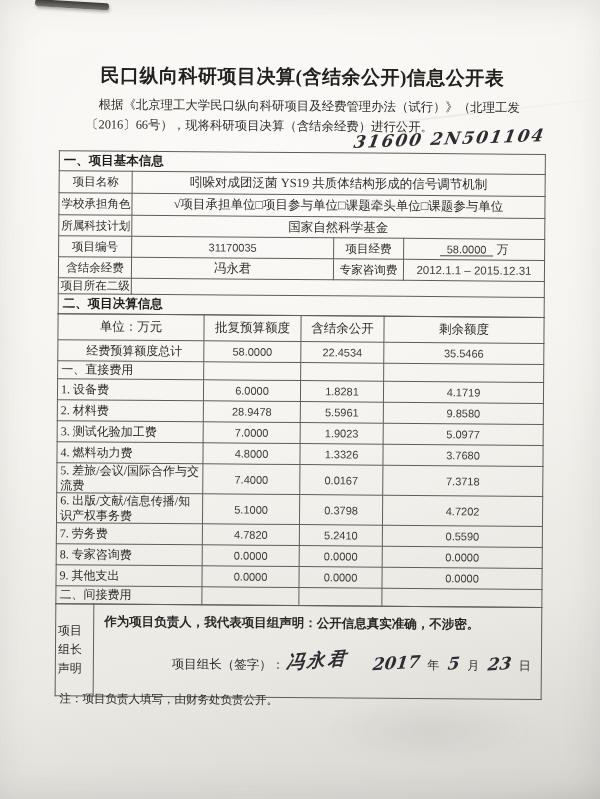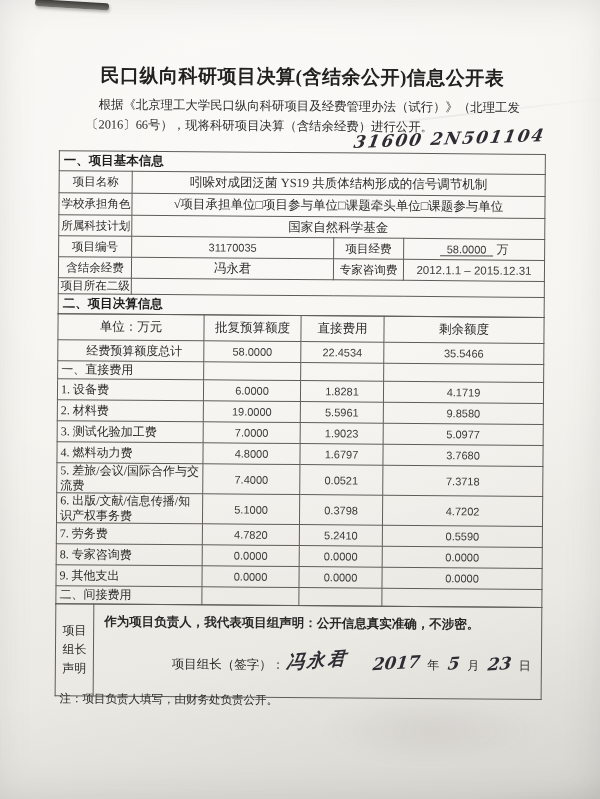--- a/index.html
+++ b/index.html
@@ -58,21 +58,21 @@
   .val{font-size:12.5px;text-align:center;}
   .num{font-family:"Liberation Sans", sans-serif;font-size:11px;text-align:center;color:#3d3c3a;}
   .hdr{font-size:12.5px;text-align:center;}
   .rowlbl{font-size:12px;text-align:left;padding-left:3px;line-height:14.5px;}
   .cathdr{font-size:12px;text-align:left;padding-left:3px;}
   .uline{border-bottom:1px solid #4a4946;padding:0 7px;}
   tr.rA{height:20px;} tr.rB{height:22px;} tr.rC{height:21px;} tr.rShort{height:16px;}
   tr.rHdr{height:26px;} tr.rCat{height:15px;}
   #items-body tr{height:21px;}
   .decl-cell{position:relative;padding:0;}
-  .decl-side{font-size:12px;text-align:center;line-height:19px;}
+  .decl-side{font-size:12px;line-height:19px;}
   .decl-statement{
     position:absolute;top:9px;left:10px;width:430px;
     font-size:12.5px;font-weight:bold;color:#282726;
   }
   .decl-sign-label{position:absolute;top:51px;left:78px;font-size:12.5px;font-family:Liberation Serif, serif;}
   .decl-signature{
     position:absolute;top:42px;left:192px;font-size:18px;letter-spacing:3px;
     transform:rotate(-5deg) skewX(-8deg);font-weight:600;
   }
   .decl-date{position:absolute;top:46px;right:10px;display:flex;align-items:baseline;}
@@ -143,21 +143,21 @@
         <colgroup>
             <col style="width:146px">
             <col style="width:97px">
             <col style="width:83px">
             <col style="width:160px">
           </colgroup>
         <tbody>
           <tr class="rHdr">
             <td class="hdr">单位：万元</td>
             <td class="hdr">批复预算额度</td>
-            <td class="hdr">直接费用</td>
+            <td class="hdr">含结余公开</td>
             <td class="hdr">剩余额度</td>
           </tr>
           <tr class="rC">
             <td class="rowlbl" style="padding-left:28px">经费预算额度总计</td>
             <td class="num">58.0000</td>
             <td class="num">22.4534</td>
             <td class="num">35.5466</td>
           </tr>
           <tr class="rCat">
             <td class="cathdr">一、直接费用</td>
@@ -168,40 +168,40 @@
         </tbody>
         <tbody id="items-body">
             <tr>
               <td class="rowlbl">1. 设备费</td>
               <td class="num">6.0000</td>
               <td class="num">1.8281</td>
               <td class="num">4.1719</td>
             </tr>
             <tr>
               <td class="rowlbl">2. 材料费</td>
-              <td class="num">19.0000</td>
+              <td class="num">28.9478</td>
               <td class="num">5.5961</td>
               <td class="num">9.8580</td>
             </tr>
             <tr>
               <td class="rowlbl">3. 测试化验加工费</td>
               <td class="num">7.0000</td>
               <td class="num">1.9023</td>
               <td class="num">5.0977</td>
             </tr>
             <tr>
               <td class="rowlbl">4. 燃料动力费</td>
               <td class="num">4.8000</td>
-              <td class="num">1.6797</td>
+              <td class="num">1.3326</td>
               <td class="num">3.7680</td>
             </tr>
             <tr>
               <td class="rowlbl">5. 差旅/会议/国际合作与交流费</td>
               <td class="num">7.4000</td>
-              <td class="num">0.0521</td>
+              <td class="num">0.0167</td>
               <td class="num">7.3718</td>
             </tr>
             <tr>
               <td class="rowlbl">6. 出版/文献/信息传播/知识产权事务费</td>
               <td class="num">5.1000</td>
               <td class="num">0.3798</td>
               <td class="num">4.7202</td>
             </tr>
             <tr>
               <td class="rowlbl">7. 劳务费</td>

